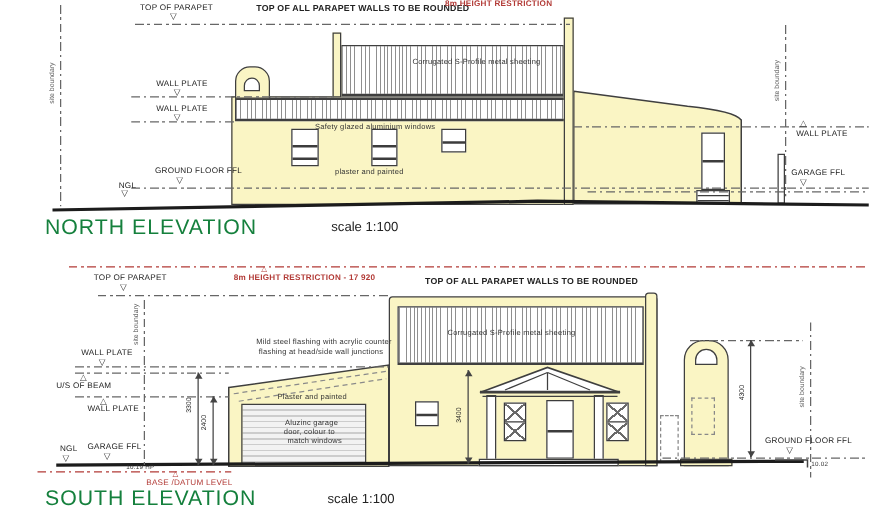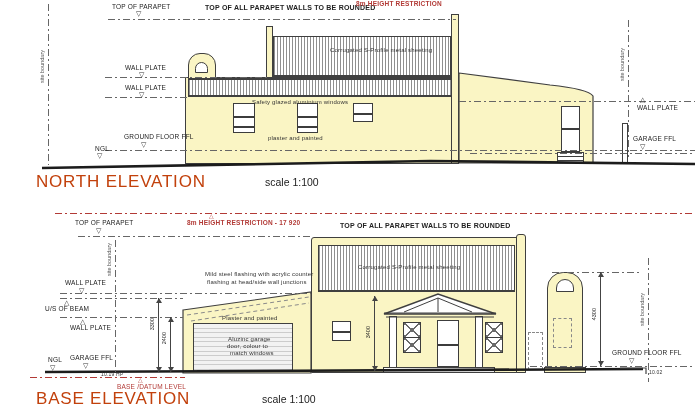--- a/index.html
+++ b/index.html
@@ -5,21 +5,21 @@
   html,body{margin:0;padding:0;background:#fff;}
   .sheet{position:relative;width:700px;height:413px;background:#fff;overflow:hidden;
          font-family:"Liberation Sans","DejaVu Sans",sans-serif;color:#222;}
   .abs{position:absolute;}
   
   .lbl{position:absolute;font-size:6.5px;line-height:1;white-space:nowrap;color:#222;letter-spacing:.2px;}
   .lbl.sm{font-size:6px;color:#333;}
   .lbl.tiny{font-size:5px;color:#333;}
   .lbl.red{color:var(--red);}
   .lbl.bold{font-weight:bold;font-size:7px;}
-  .title{position:absolute;font-size:17px;letter-spacing:.8px;color:#c2410c;white-space:nowrap;}
+  .title{position:absolute;font-size:17px;letter-spacing:.8px;color:#15803d;white-space:nowrap;}
   .scale{position:absolute;font-size:10.5px;color:#222;white-space:nowrap;}
   .vtext{position:absolute;font-size:5.5px;color:#555;writing-mode:vertical-rl;transform:rotate(180deg);white-space:nowrap;line-height:1;}
   .dimlbl{position:absolute;font-size:5.5px;color:#222;writing-mode:vertical-rl;transform:rotate(180deg);white-space:nowrap;line-height:1;}
   .tri{position:absolute;font-size:7px;line-height:1;color:#333;}
   .tri.red{color:var(--red);}
   
   .hline{position:absolute;height:1px;background:repeating-linear-gradient(90deg,#666 0 7px,transparent 7px 10px,#666 10px 12px,transparent 12px 15px);}
   .hline.red-line{background:repeating-linear-gradient(90deg,var(--red) 0 7px,transparent 7px 10px,var(--red) 10px 12px,transparent 12px 15px);}
   .vline{position:absolute;width:1px;background:repeating-linear-gradient(180deg,#666 0 7px,transparent 7px 10px,#666 10px 12px,transparent 12px 15px);}
   
@@ -201,16 +201,16 @@
   <span class="dimlbl" style="left:366px;top:326px;">3400</span>
   <span class="dimlbl" style="left:592px;top:308px;">4300</span>
   <span class="lbl" style="left:612px;top:350px;">GROUND FLOOR FFL</span>
   <span class="tri" style="left:629px;top:357px;">▽</span>
   <span class="vtext" style="left:107px;top:243px;">site boundary</span>
   <span class="vtext" style="left:640px;top:293px;">site boundary</span>
   <span class="lbl tiny" style="left:101px;top:372px;">10.19 HP</span>
   <span class="lbl tiny" style="left:649px;top:370px;">10.02</span>
   <span class="tri red" style="left:138px;top:377px;font-size:6px;">△</span>
   <span class="lbl red" style="left:117px;top:384px;">BASE /DATUM LEVEL</span>
-  <span class="title" style="left:36px;top:389px;">BASE ELEVATION</span>
+  <span class="title" style="left:36px;top:389px;">SOUTH ELEVATION</span>
   <span class="scale" style="left:262px;top:393px;">scale 1:100</span>
 
 </div>
 
 </body></html>

